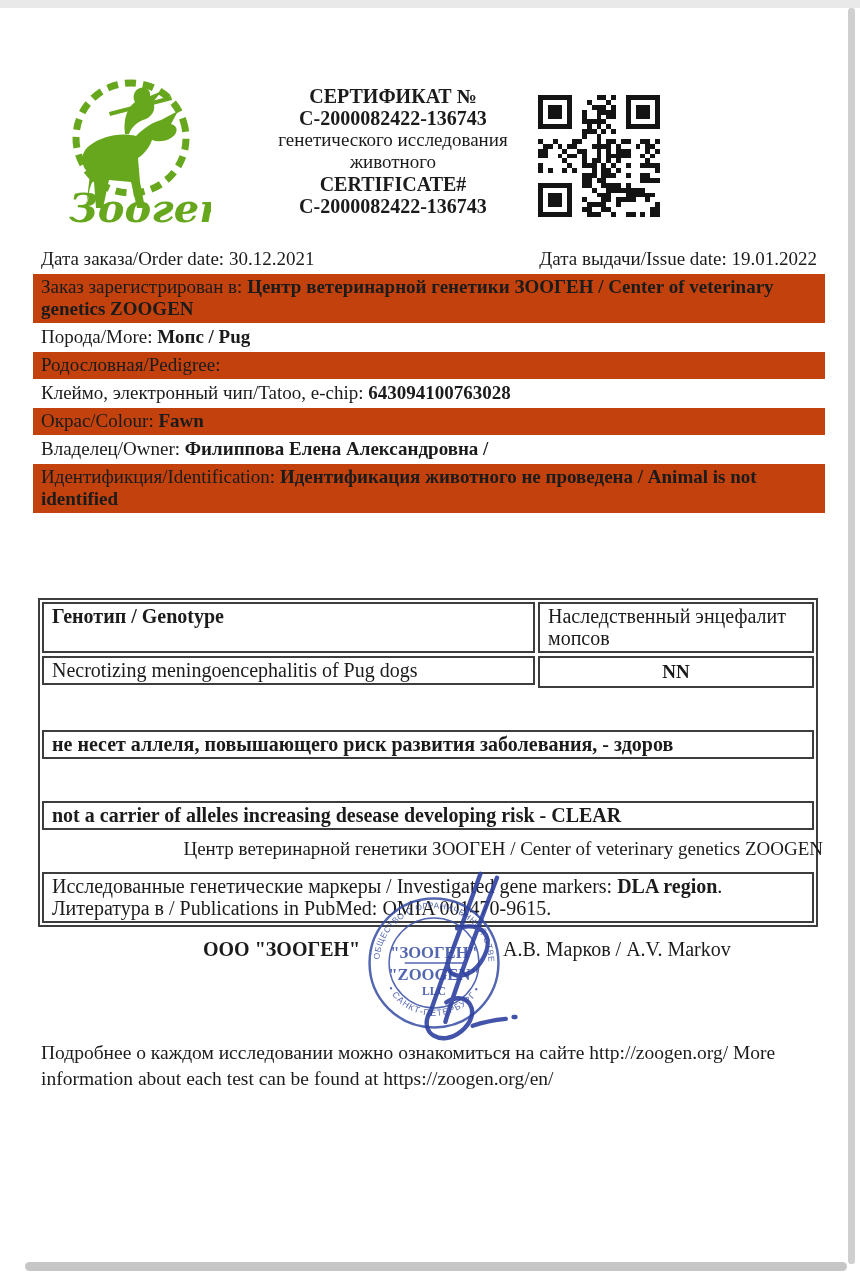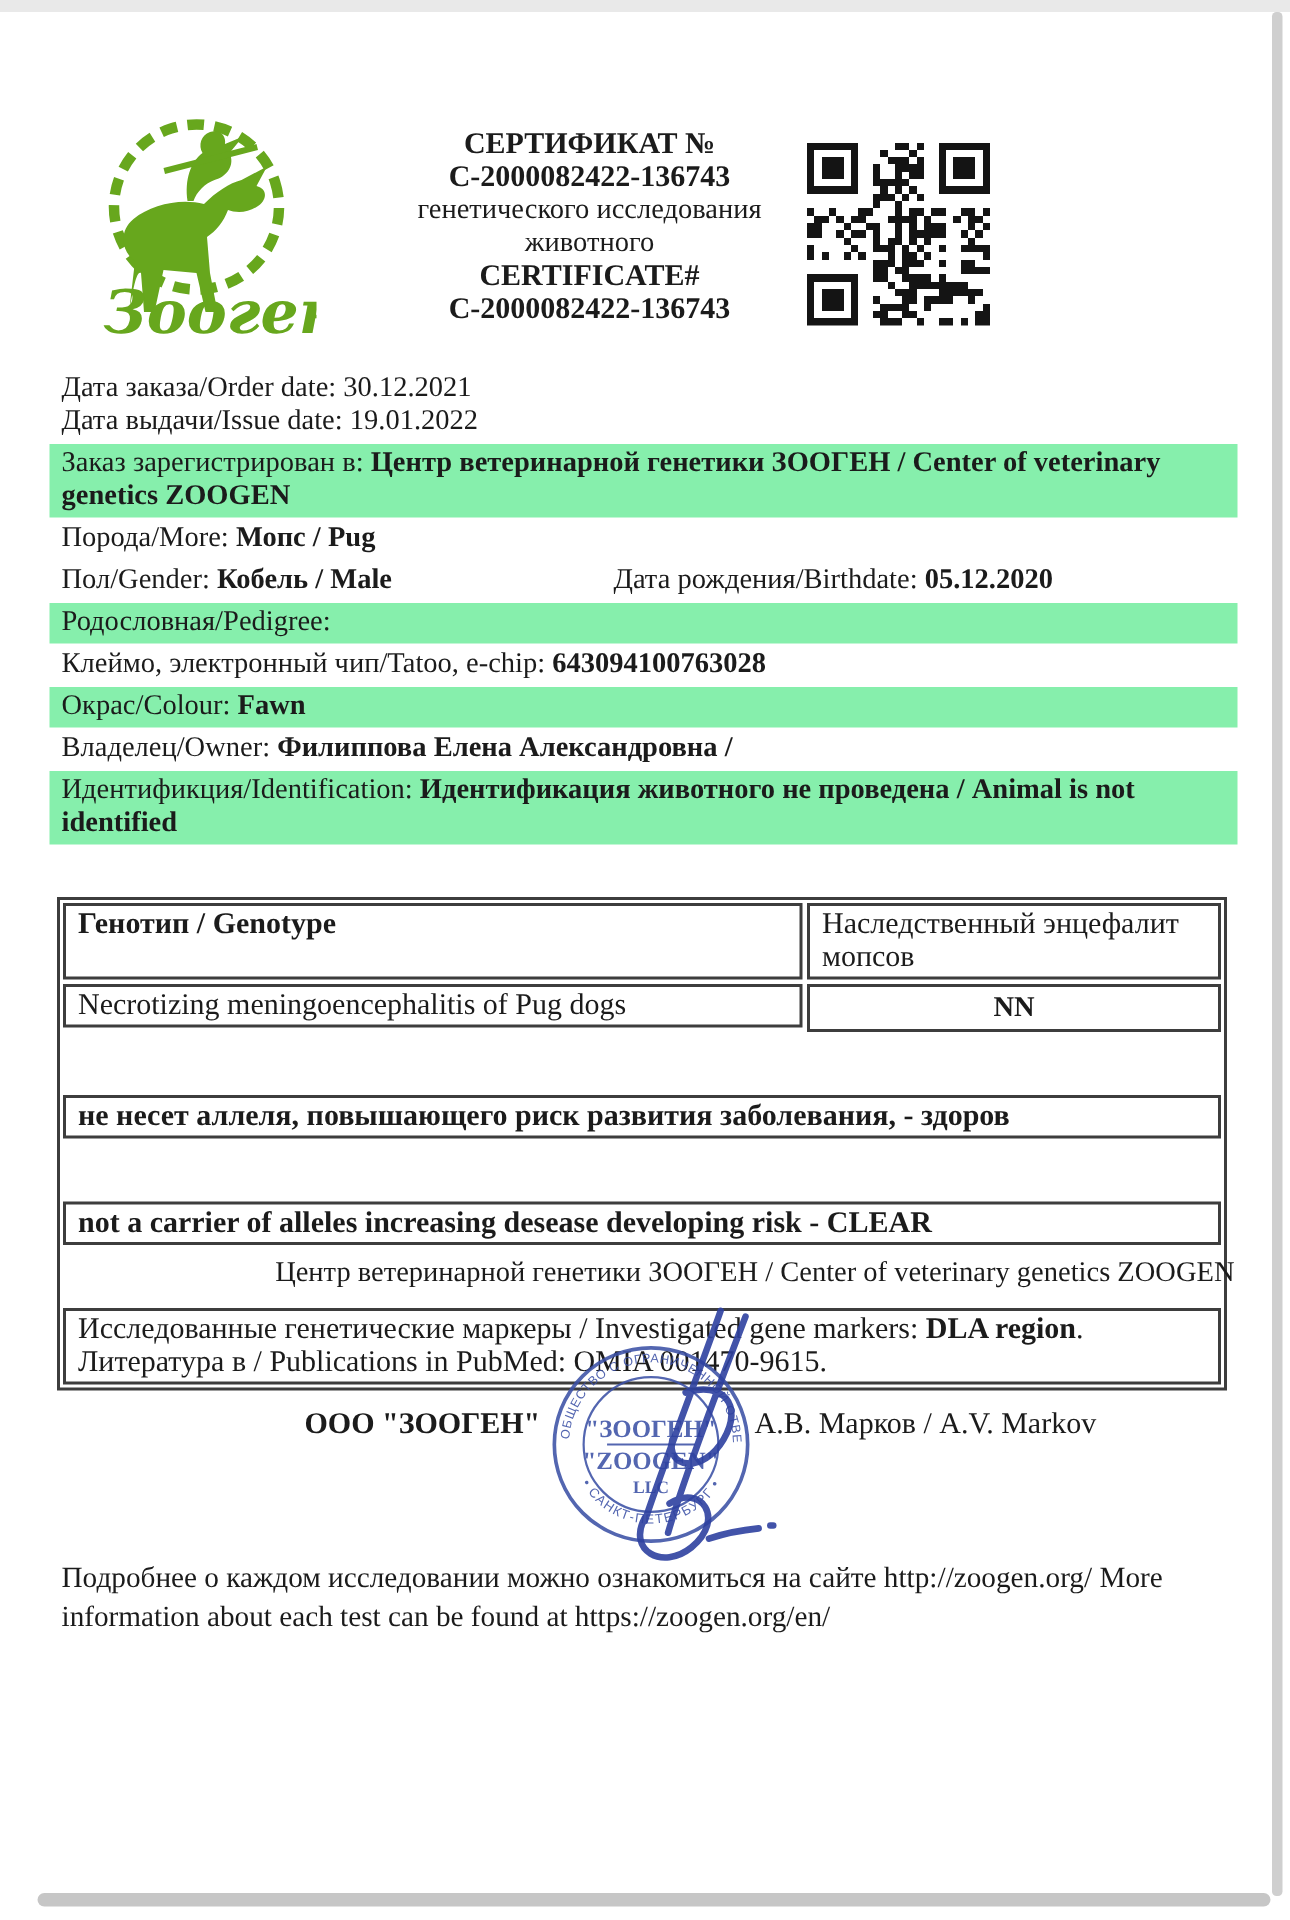--- a/index.html
+++ b/index.html
@@ -19,25 +19,25 @@
   .logo{position:absolute;left:8px;top:10px;width:170px;height:170px;}
   .logo svg{width:100%;height:100%;}
   .title{position:absolute;left:215px;top:25px;width:290px;text-align:center;
          font-size:19px;line-height:22px;}
   .title .b{font-weight:bold;font-size:20px;}
   .qr{position:absolute;left:505px;top:35px;width:122px;height:122px;}
 
   
   .fields{position:absolute;left:0;top:185px;width:792px;font-size:19px;}
   .row{padding:2px 8px 3px;line-height:22px;}
-  .row.gray{background:#86efac;}
+  .row.gray{background:#c2410c;}
   .row.white{margin:1px 0;}
   .lbl{font-weight:normal;}
   .val{font-weight:bold;}
-  .row.split{display:flex;justify-content:space-between;flex-direction:column;}
+  .row.split{display:flex;justify-content:space-between;}
   .row.twocol{display:grid;grid-template-columns:368px auto;}
 
   
   .dna-table{
     position:absolute;left:5px;top:538px;width:780px;box-sizing:border-box;
     border:2px solid #3d3d3d;background:#fff;padding:2px;
     display:grid;grid-template-columns:1fr 276px;gap:3px;font-size:20px;
   }
   .cell{border:2px solid #3d3d3d;padding:1px 8px 2px;line-height:22px;box-sizing:border-box;}
   .cell.hdr{font-weight:bold;}
@@ -385,24 +385,20 @@
       <span class="lbl">Заказ зарегистрирован в:</span>
       <span class="val">Центр ветеринарной генетики ЗООГЕН / Center of veterinary genetics ZOOGEN</span>
     </div>
 
     <div class="row white">
       <span class="lbl">Порода/More:</span>
       <span class="val">Мопс / Pug</span>
     </div>
 
 
-    <div class="row white twocol">
-      <span><span class="lbl">Пол/Gender:</span> <span class="val">Кобель / Male</span></span>
-      <span><span class="lbl">Дата рождения/Birthdate:</span> <span class="val">05.12.2020</span></span>
-    </div>
 
     <div class="row gray">
       <span class="lbl">Родословная/Pedigree:</span>
       <span class="val"></span>
     </div>
 
     <div class="row white">
       <span class="lbl">Клеймо, электронный чип/Tatoo, e-chip:</span>
       <span class="val">643094100763028</span>
     </div>

